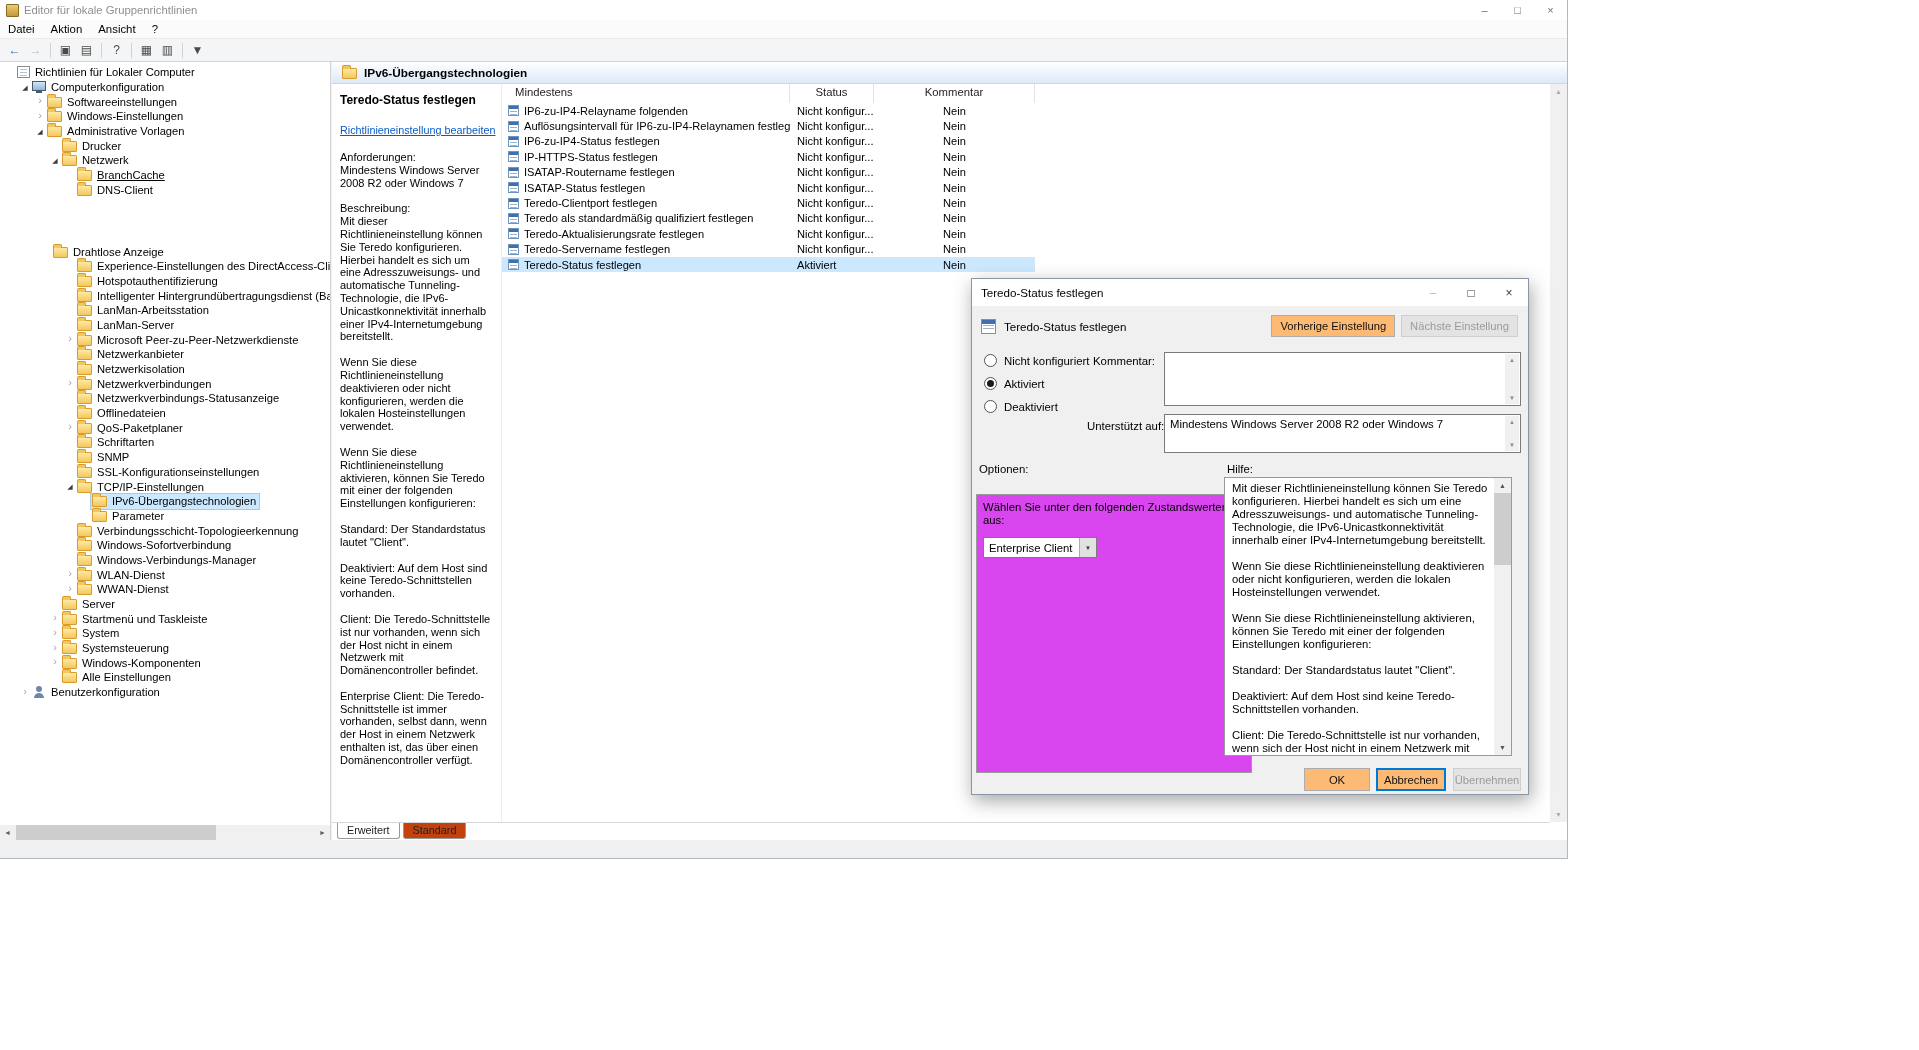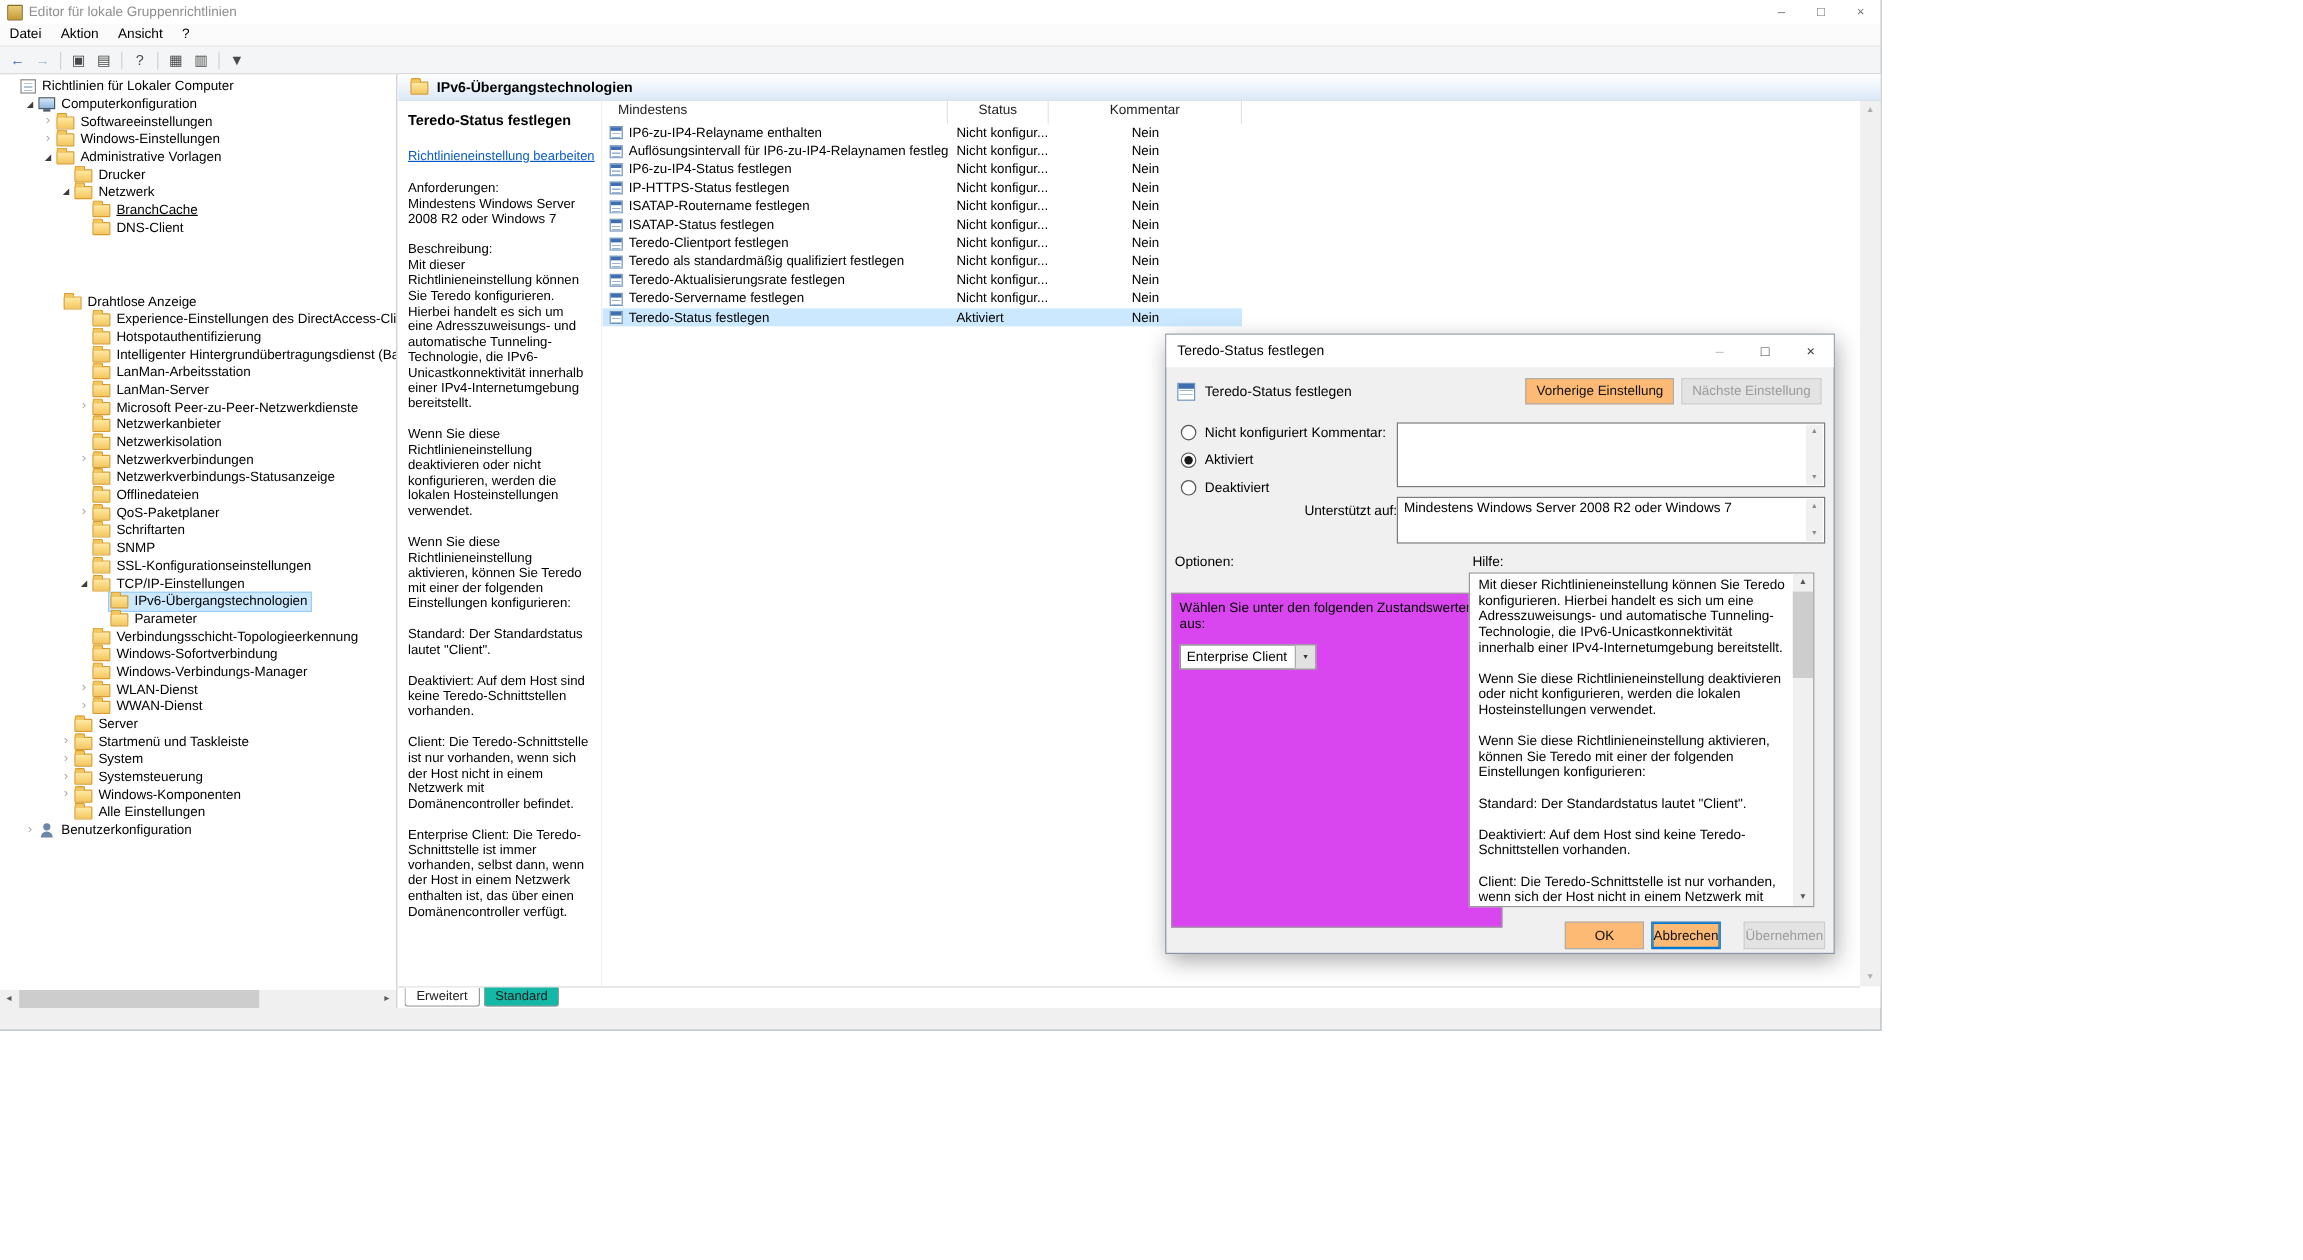--- a/index.html
+++ b/index.html
@@ -93,21 +93,21 @@
   .sicon.big::before { height:4px; }
 
   .vscroll { position:absolute; right:0; top:22px; width:17px; bottom:18px; background:#f0f0f0; }
   .vs-up,.vs-down { position:absolute; left:0; width:17px; height:15px; font-size:7px; color:#adadad;
                     display:flex; align-items:center; justify-content:center; }
   .vs-up { top:0; } .vs-down { bottom:0; }
 
   .tabstrip { position:absolute; left:0; right:17px; bottom:0; height:18px; background:#fff;
               border-top:1px solid #d9d9d9; display:flex; align-items:flex-start; padding-left:5px; }
   .tab { font-size:10.8px; padding:1px 9px 2px; border:1px solid #9a9a9a; border-top:none; margin-right:3px;
-         background:#14b8a6; border-radius:0 0 3px 3px; color:#222; }
+         background:#c2410c; border-radius:0 0 3px 3px; color:#222; }
   .tab.active { background:#fff; font-weight:normal; }
 
   .statusbar { position:absolute; left:0; right:0; bottom:0; height:18px; background:#f0f0f0;
                border-top:1px solid #d4d4d4; display:flex; align-items:center; padding-left:9px; font-size:11.3px; }
 
   
   .dialog { position:absolute; left:971px; top:278px; width:558px; height:517px; background:#f0f0f0;
             border:1px solid #8a96a5; box-shadow:2px 6px 18px rgba(0,0,0,0.35); z-index:10; }
   .dlg-titlebar { height:27px; background:#ffffff; display:flex; align-items:center; padding-left:9px; }
   .dlg-title { font-size:11.6px; }
@@ -154,21 +154,21 @@
   .help-content { position:absolute; left:7px; right:21px; top:4px; bottom:2px; overflow:hidden;
                   font-size:11.3px; line-height:13px; }
   .help-para { margin-bottom:13px; }
   .help-scroll { position:absolute; right:0; top:0; bottom:0; width:17px; background:#f0f0f0; }
   .hs-up,.hs-down { position:absolute; left:0; width:17px; height:15px; font-size:7px; color:#555;
                     display:flex; align-items:center; justify-content:center; }
   .hs-up { top:0; } .hs-down { bottom:0; }
   .hs-thumb { position:absolute; left:0; top:15px; width:17px; height:72px; background:#cdcdcd; }
 
   .dlg-ok { position:absolute; left:332px; top:489px; width:66px; height:23px; }
-  .dlg-cancel { position:absolute; left:404px; top:489px; width:58px; height:23px; }
+  .dlg-cancel { position:absolute; left:404px; top:489px; width:70px; height:23px; }
   .dlg-apply { position:absolute; left:481px; top:489px; width:68px; height:23px; }
 </style>
 </head>
 <body>
 
 <div class="page" data-name="desktop">
 
   <div class="app" data-name="app-window">
 
     <div class="titlebar" data-name="title-bar">
@@ -523,21 +523,21 @@
         <div class="list-pane" data-name="settings-list">
           <div class="list-header" data-name="list-header">
               <div class="hcell c1" data-name="column-header-einstellung">Mindestens</div>
               <div class="hcell c2" data-name="column-header-status">Status</div>
               <div class="hcell c3" data-name="column-header-kommentar">Kommentar</div>
             </div>
           <div class="list-rows" data-name="list-rows">
               <div class="lrow" data-name="list-row">
                 <div class="lcell c1" data-name="setting-cell">
                   <span class="sicon" data-name="setting-icon"></span>
-                  <span data-name="setting-name">IP6-zu-IP4-Relayname enthalten</span>
+                  <span data-name="setting-name">IP6-zu-IP4-Relayname folgenden</span>
                 </div>
                 <div class="lcell c2" data-name="status-cell">Nicht konfigur...</div>
                 <div class="lcell c3" data-name="comment-cell">Nein</div>
               </div>
               <div class="lrow" data-name="list-row">
                 <div class="lcell c1" data-name="setting-cell">
                   <span class="sicon" data-name="setting-icon"></span>
                   <span data-name="setting-name">Auflösungsintervall für IP6-zu-IP4-Relaynamen festlegen</span>
                 </div>
                 <div class="lcell c2" data-name="status-cell">Nicht konfigur...</div>

